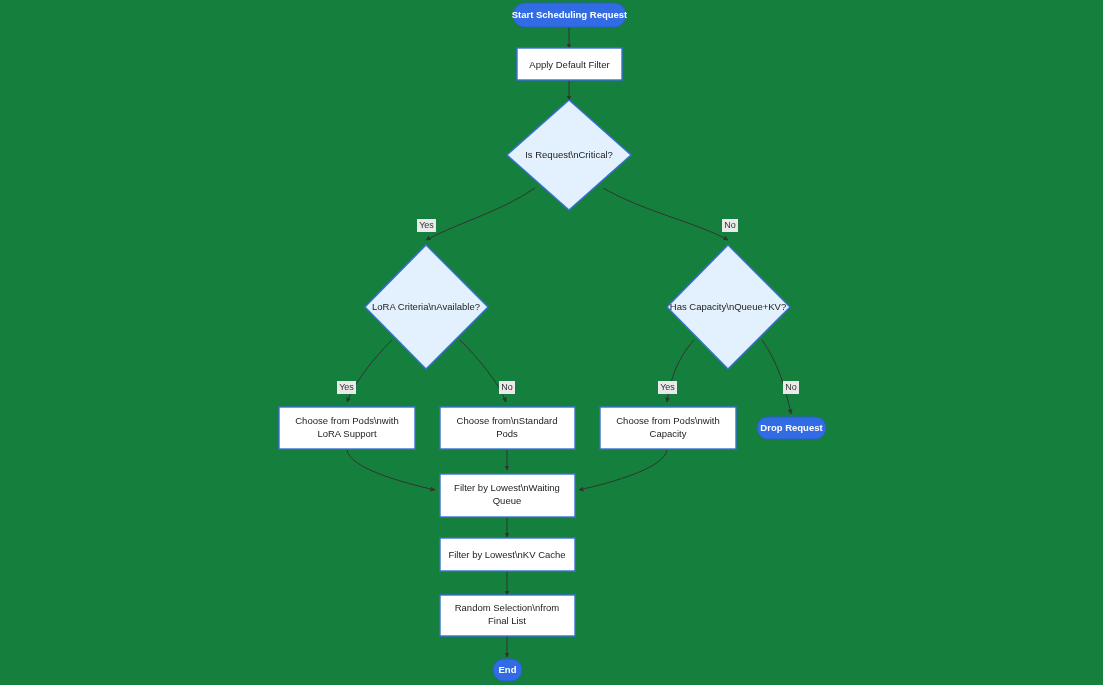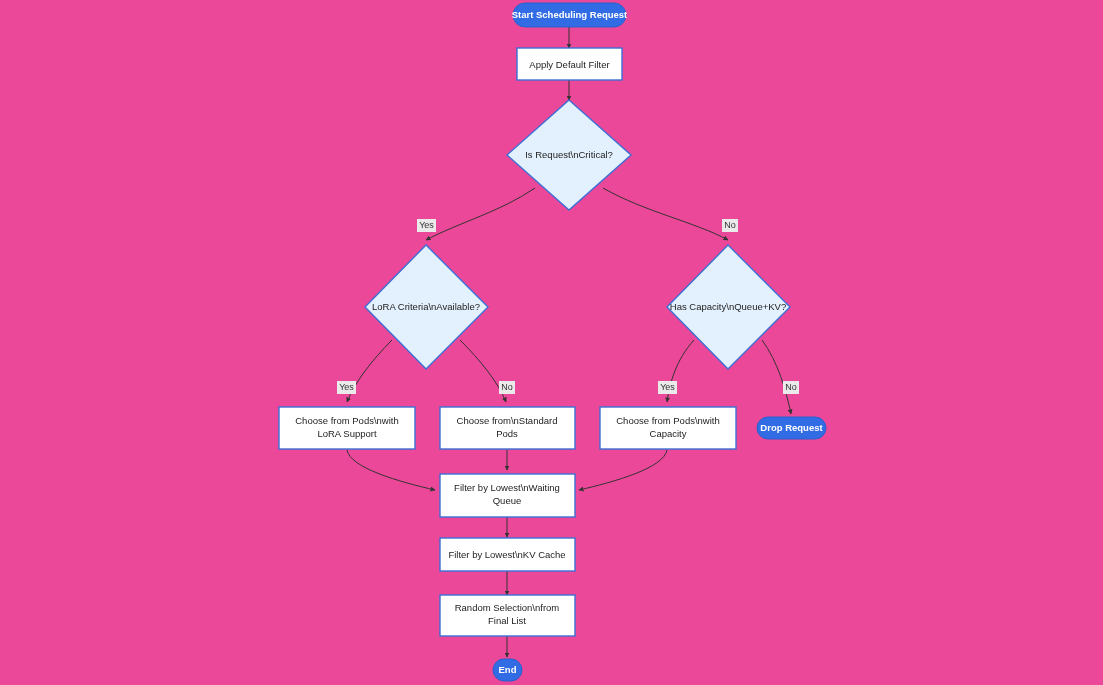--- a/index.html
+++ b/index.html
@@ -11,21 +11,21 @@
   body {
     font-family: "Liberation Sans", sans-serif;
     width: 1103px;
     height: 685px;
     overflow: hidden;
   }
   #diagram {
     position: relative;
     width: 1103px;
     height: 685px;
-    background: #ec4899;
+    background: #15803d;
   }
   svg.flow {
     position: absolute;
     top: 0;
     left: 0;
     width: 1103px;
     height: 685px;
   }
   .edge-path {
     fill: none;

